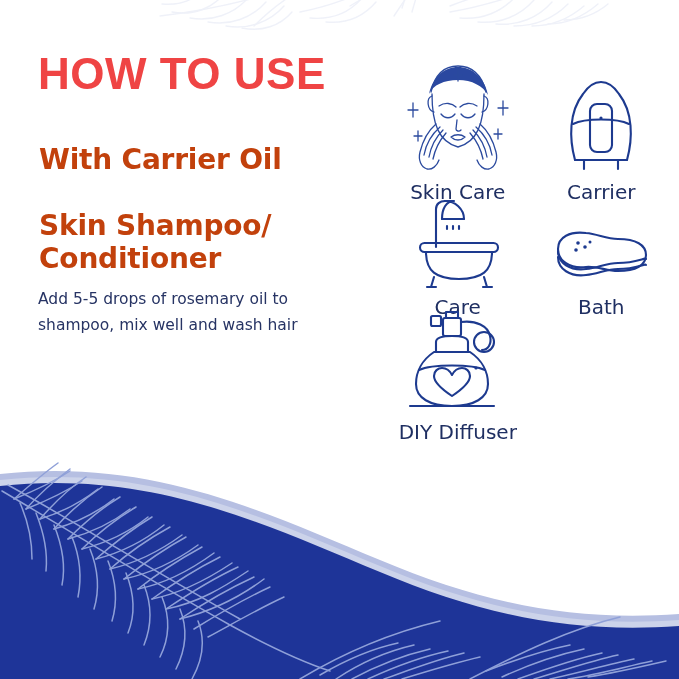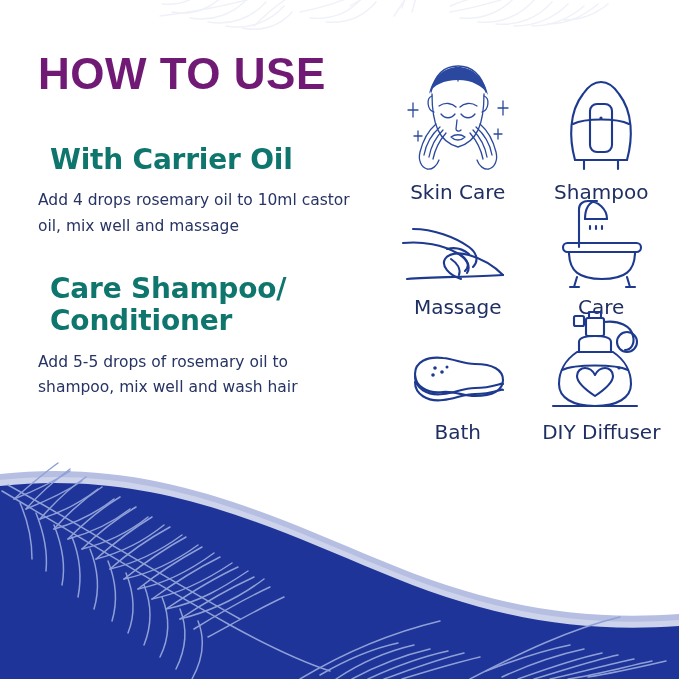--- a/index.html
+++ b/index.html
@@ -28,32 +28,32 @@
 
   
   #left-col{
     position:absolute;left:38px;top:52px;width:350px;
   }
   #page-title{
     font-family:"Liberation Sans", sans-serif;
     font-weight:700;
     font-size:44px;
     letter-spacing:0.5px;
-    color:#701a75;
+    color:#ef4444;
     margin:0 0 48px 0;
     line-height:1;
   }
   .section{margin-bottom:34px;}
   .section-heading{
     font-family:"DejaVu Sans", sans-serif;
     font-weight:700;
     font-size:28px;
     line-height:1.16;
-    color:#0f766e;
-    margin:0 0 12px 12px;
+    color:#c2410c;
+    margin:0 0 12px 1px;
     letter-spacing:-0.2px;
   }
   .section-body{
     font-family:"DejaVu Sans", sans-serif;
     font-weight:400;
     font-size:15.5px;
     line-height:1.62;
     color:#273464;
     margin:0;
     max-width:318px;
@@ -196,25 +196,24 @@
       <path d="M588 222 C614 218 640 212 666 206"></path>
     </g>
   </svg>
 
   <div id="left-col">
 
     <h1 id="page-title">HOW TO USE</h1>
 
     <div class="section">
       <h2 class="section-heading">With Carrier Oil</h2>
-      <p class="section-body">Add 4 drops rosemary oil to 10ml castor oil, mix well and massage</p>
     </div>
 
     <div class="section">
-      <h2 class="section-heading">Care Shampoo/ Conditioner</h2>
+      <h2 class="section-heading">Skin Shampoo/ Conditioner</h2>
       <p class="section-body">Add 5-5 drops of rosemary oil to shampoo, mix well and wash hair</p>
     </div>
 
   </div>
 
   <div id="icon-grid">
 
     <div class="icon-cell">
       <div class="icon-art">
         <svg width="118" height="112" viewBox="0 0 118 112">
@@ -262,39 +261,23 @@
         <svg width="96" height="104" viewBox="0 0 96 104">
           <path class="ln" d="M22 88 C16 66 16 40 30 22 C36 13 42 10 48 10 C54 10 60 13 66 22 C80 40 80 66 74 88 Z"></path>
           <path class="ln" d="M20 52 C32 46 64 46 76 52"></path>
           <rect class="ln" x="37" y="32" width="22" height="48" rx="7"></rect>
           <circle cx="48" cy="46" r="1.6" fill="#1d3a8f"></circle>
           <path class="ln" d="M22 88 L74 88"></path>
           <path class="ln" d="M31 88 L31 97"></path>
           <path class="ln" d="M65 88 L65 97"></path>
         </svg>
       </div>
-      <div class="icon-label">Shampoo</div>
-    </div>
-
-    <div class="icon-cell">
-      <div class="icon-art">
-        <svg width="118" height="72" viewBox="0 0 118 72">
-
-          <path class="ln" d="M8 60 C34 58 70 58 104 56"></path>
-          <path class="ln" d="M104 56 C96 48 84 40 70 36 C60 33 50 34 46 40 C42 47 50 56 62 60"></path>
-
-          <path class="ln" d="M4 24 C24 22 44 26 58 34 C68 40 72 46 66 52"></path>
-          <path class="ln" d="M14 10 C34 10 56 18 70 28 C78 34 80 42 74 48"></path>
-          <path class="ln" d="M48 30 C56 28 64 30 70 35"></path>
-          <path class="ln" d="M62 36 C68 40 72 48 68 54"></path>
-          <path class="ln" d="M52 40 C58 44 62 50 60 56"></path>
-        </svg>
-      </div>
-      <div class="icon-label">Massage</div>
-    </div>
+      <div class="icon-label">Carrier</div>
+    </div>
+
 
     <div class="icon-cell">
       <div class="icon-art">
         <svg width="104" height="92" viewBox="0 0 104 92">
 
           <path class="ln" d="M30 48 L30 10 C30 5 34 2 39 2"></path>
 
           <path class="ln" d="M39 2 C49 2 58 10 58 20 L36 20 C36 10 40 2 48 2 Z"></path>
           <path class="ln" d="M36 20 L58 20"></path>
 

